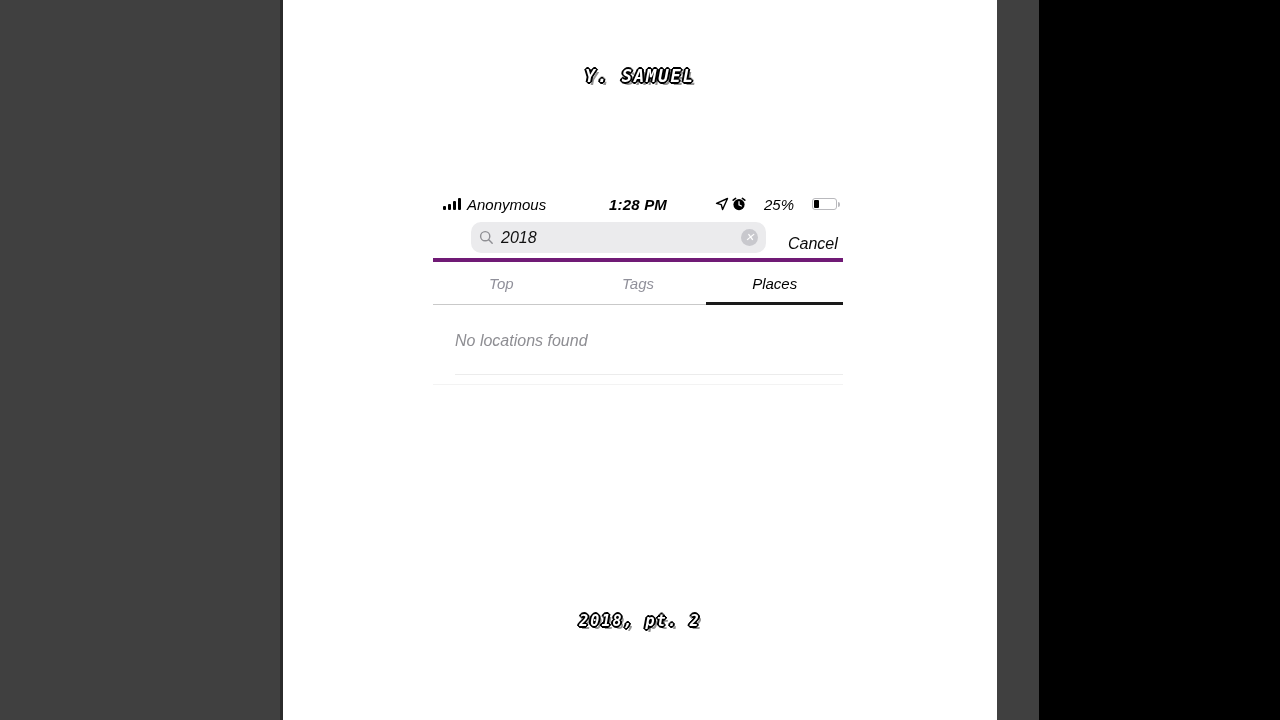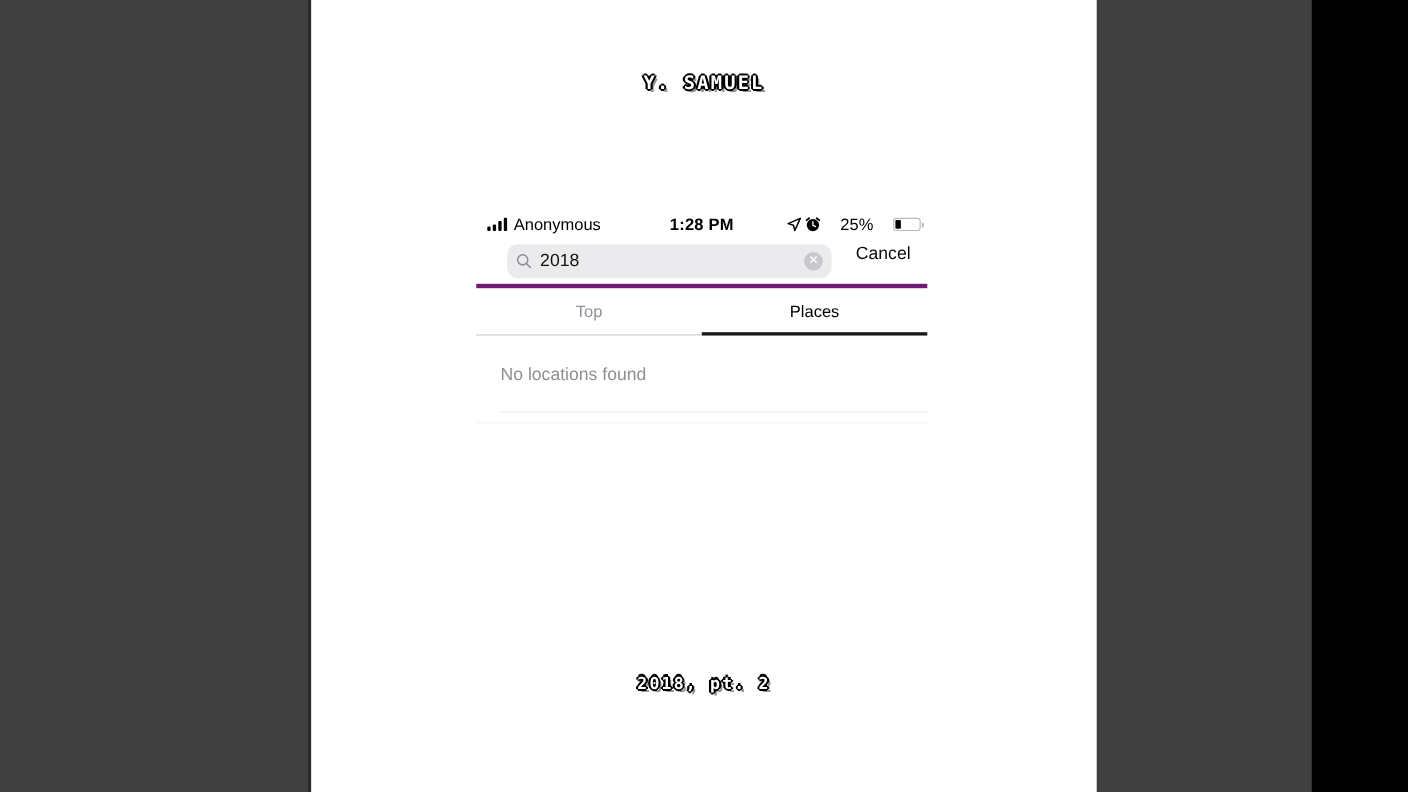--- a/index.html
+++ b/index.html
@@ -1,18 +1,18 @@
 <!DOCTYPE html>
 <html><head>
 <meta charset="utf-8">
 <style>
   html,body{margin:0;padding:0;background:#000;}
   .stage{
-    position:relative;width:1192px;height:720px;overflow:hidden;
-    background:#ffffff;font-family:"Liberation Sans",sans-serif;
+    position:relative;width:1039px;height:720px;overflow:hidden;
+    background:#ffffff;font-family:"Liberation Sans",sans-serif;font-style:italic;
     -webkit-font-smoothing:antialiased;
   }
   .letterbox{position:absolute;top:0;height:720px;background:#404040;}
   .letterbox.left{left:0;width:280px;border-right:3px solid #2b2b2b;}
   .letterbox.right{right:0;width:281px;border-left:3px solid #1f1f1f;}
   .content{position:absolute;left:283px;top:0;width:714px;height:720px;background:#ffffff;}
 
   
   .pixel-text{
     position:absolute;left:0;width:100%;text-align:center;
@@ -41,21 +41,21 @@
   .status-center{position:absolute;left:0;right:0;text-align:center;font-size:15px;font-weight:bold;letter-spacing:.2px;}
   .status-right{position:absolute;right:6px;display:flex;align-items:center;}
   .loc-icon{margin-right:3px;display:flex;}
   .clock-icon{margin-right:18px;display:flex;}
   .batt-pct{font-size:15px;margin-right:18px;}
   .battery{position:relative;width:25px;height:12px;border:1px solid #b9b9bd;border-radius:3px;display:flex;align-items:center;padding:1px;box-sizing:border-box;}
   .battery .fill{width:25%;height:8px;background:#000;border-radius:1px;}
   .battery .cap{position:absolute;right:-4px;top:3px;width:2px;height:5px;background:#b9b9bd;border-radius:0 2px 2px 0;}
 
   
-  .search-row{position:absolute;top:28px;left:28px;right:13px;height:31px;display:flex;align-items:flex-start;}
+  .search-row{position:absolute;top:28px;left:38px;right:13px;height:31px;display:flex;align-items:flex-end;}
   .search-field{flex:0 0 295px;height:31px;background:#ebebed;border-radius:10px;
     display:flex;align-items:center;padding:0 8px;box-sizing:border-box;}
   .search-field .mag{display:flex;margin-right:7px;}
   .search-query{font-size:16px;color:#111;flex:1;}
   .clear-btn{width:17px;height:17px;border-radius:50%;background:#c8c8cd;color:#fff;
     display:flex;align-items:center;justify-content:center;font-size:11px;line-height:1;cursor:pointer;}
   .cancel-btn{margin-left:22px;font-size:16px;color:#0a0a0a;cursor:pointer;}
 
   
   .tabs{position:absolute;top:64px;left:0;right:0;height:47px;
@@ -126,20 +126,21 @@
               </svg>
           </span>
           <span class="search-query">2018</span>
           <span class="clear-btn">✕</span>
         </div>
         <span class="cancel-btn">Cancel</span>
       </div>
 
       <div class="tabs">
         <div class="tab">Top</div>
+        <div class="tab">Tags</div>
         <div class="tab active">Places</div>
       </div>
 
       <div class="empty-msg">No locations found</div>
       <div class="cell-sep"></div>
       <div class="table-end"></div>
 
     </div>
 
     <div class="pixel-text pixel-footer">2018, pt. 2</div>

